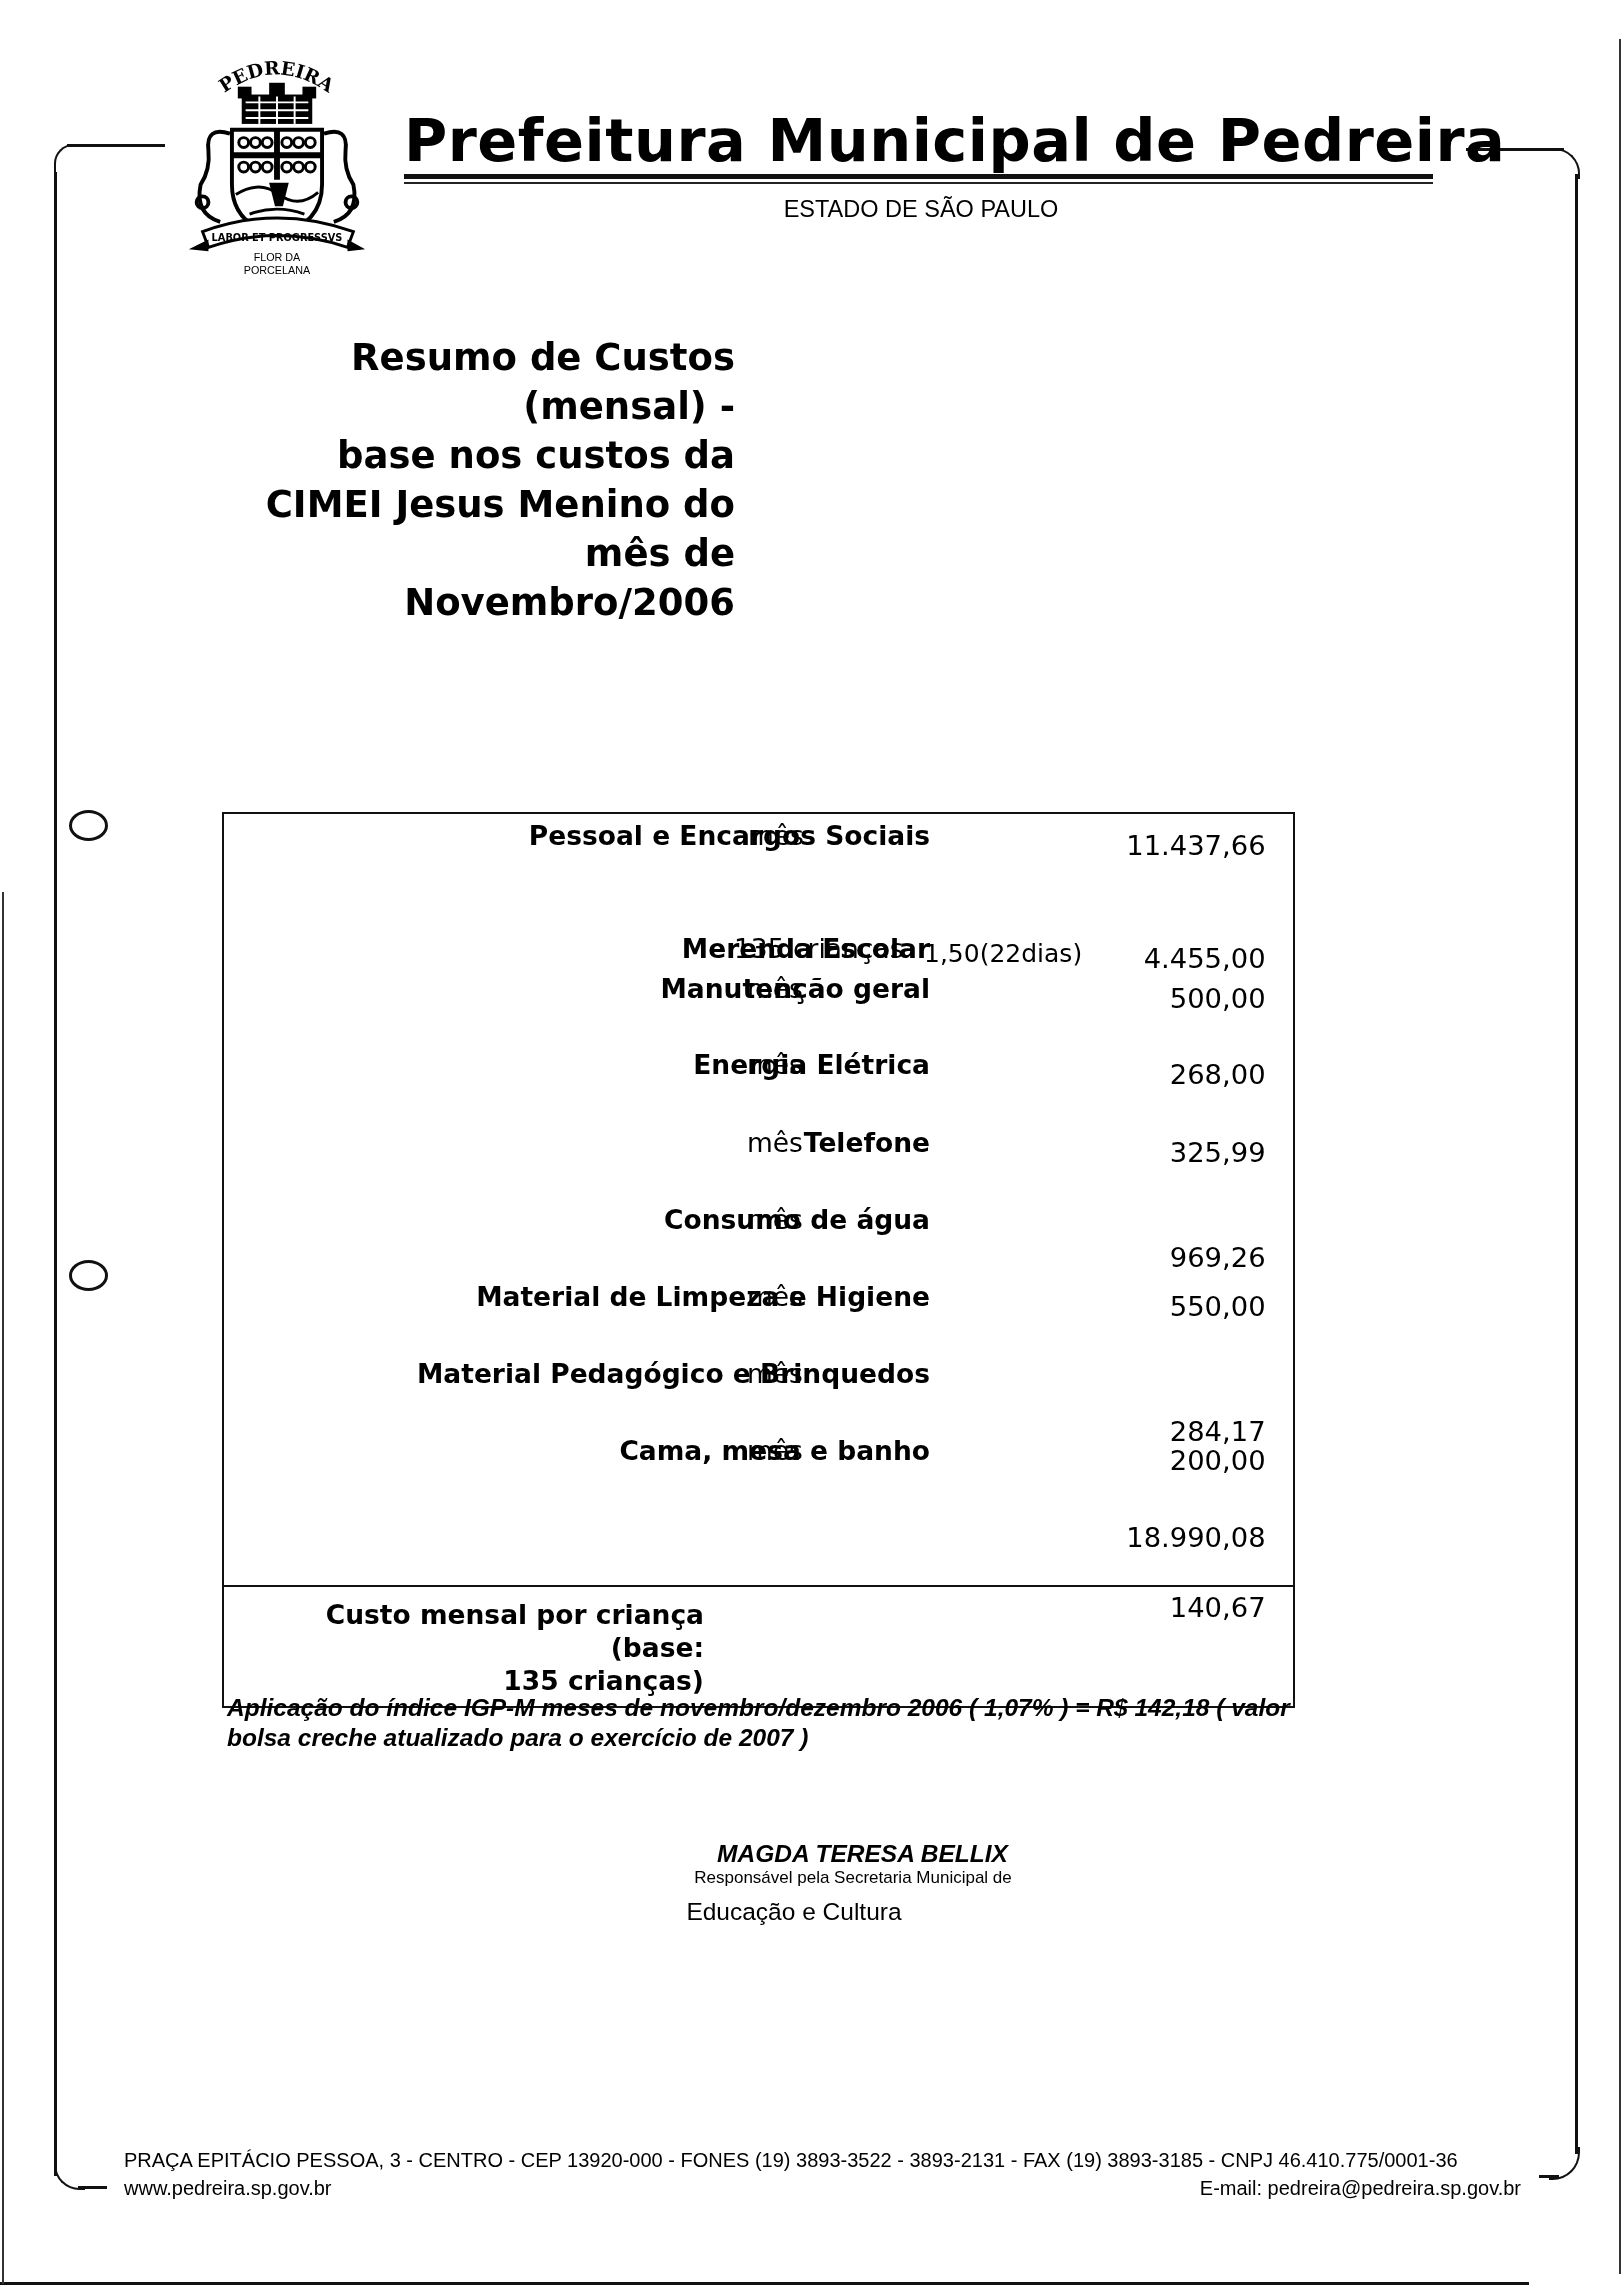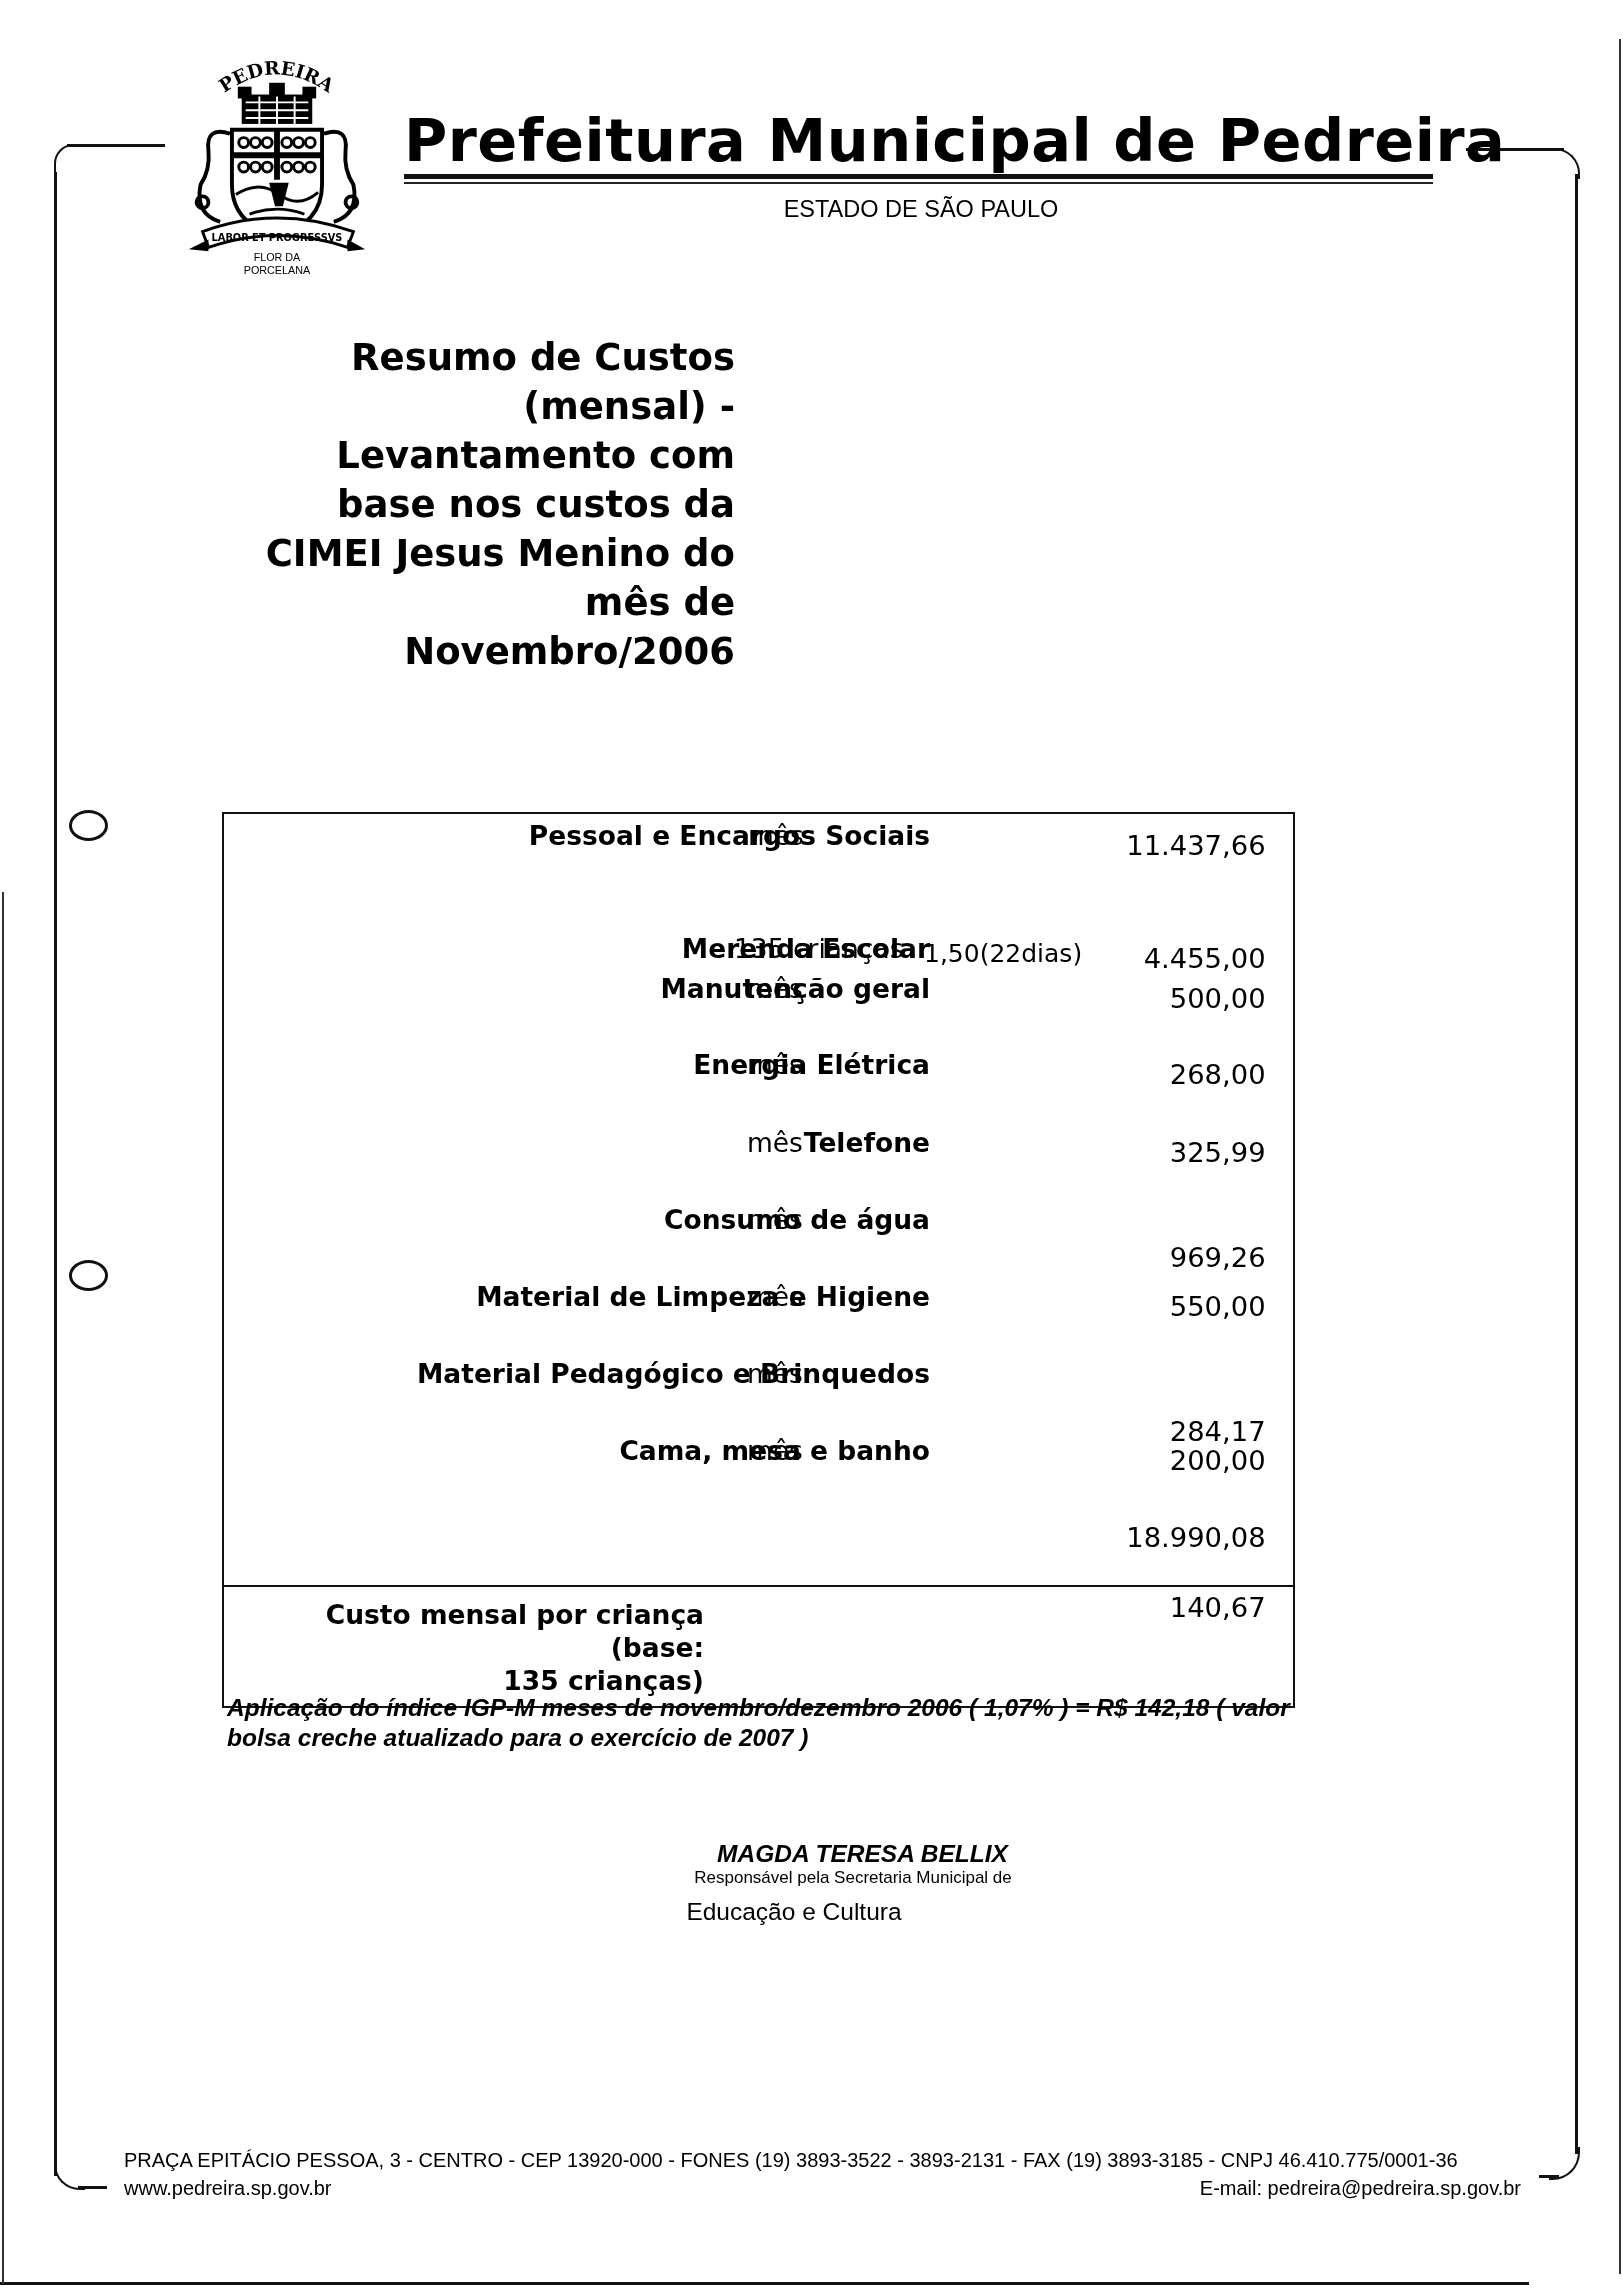--- a/index.html
+++ b/index.html
@@ -123,21 +123,20 @@
 </div>
 
 <div class="abs title">Prefeitura Municipal de Pedreira</div>
 <div class="abs rule-thick"></div>
 <div class="abs rule-thin"></div>
 <div class="abs state">ESTADO DE SÃO PAULO</div>
 
 <div class="abs heading">
   <div>Resumo de Custos</div>
   <div>(mensal) -</div>
-  <div>Levantamento com</div>
   <div>base nos custos da</div>
   <div>CIMEI Jesus Menino do</div>
   <div>mês de</div>
   <div>Novembro/2006</div>
 </div>
 
 <div class="abs tbl">
   <div class="row" style="top:5.9px;">
     <span class="label">Pessoal e Encargos Sociais</span>
     <span class="unit" style="left:524px;">mês</span>

